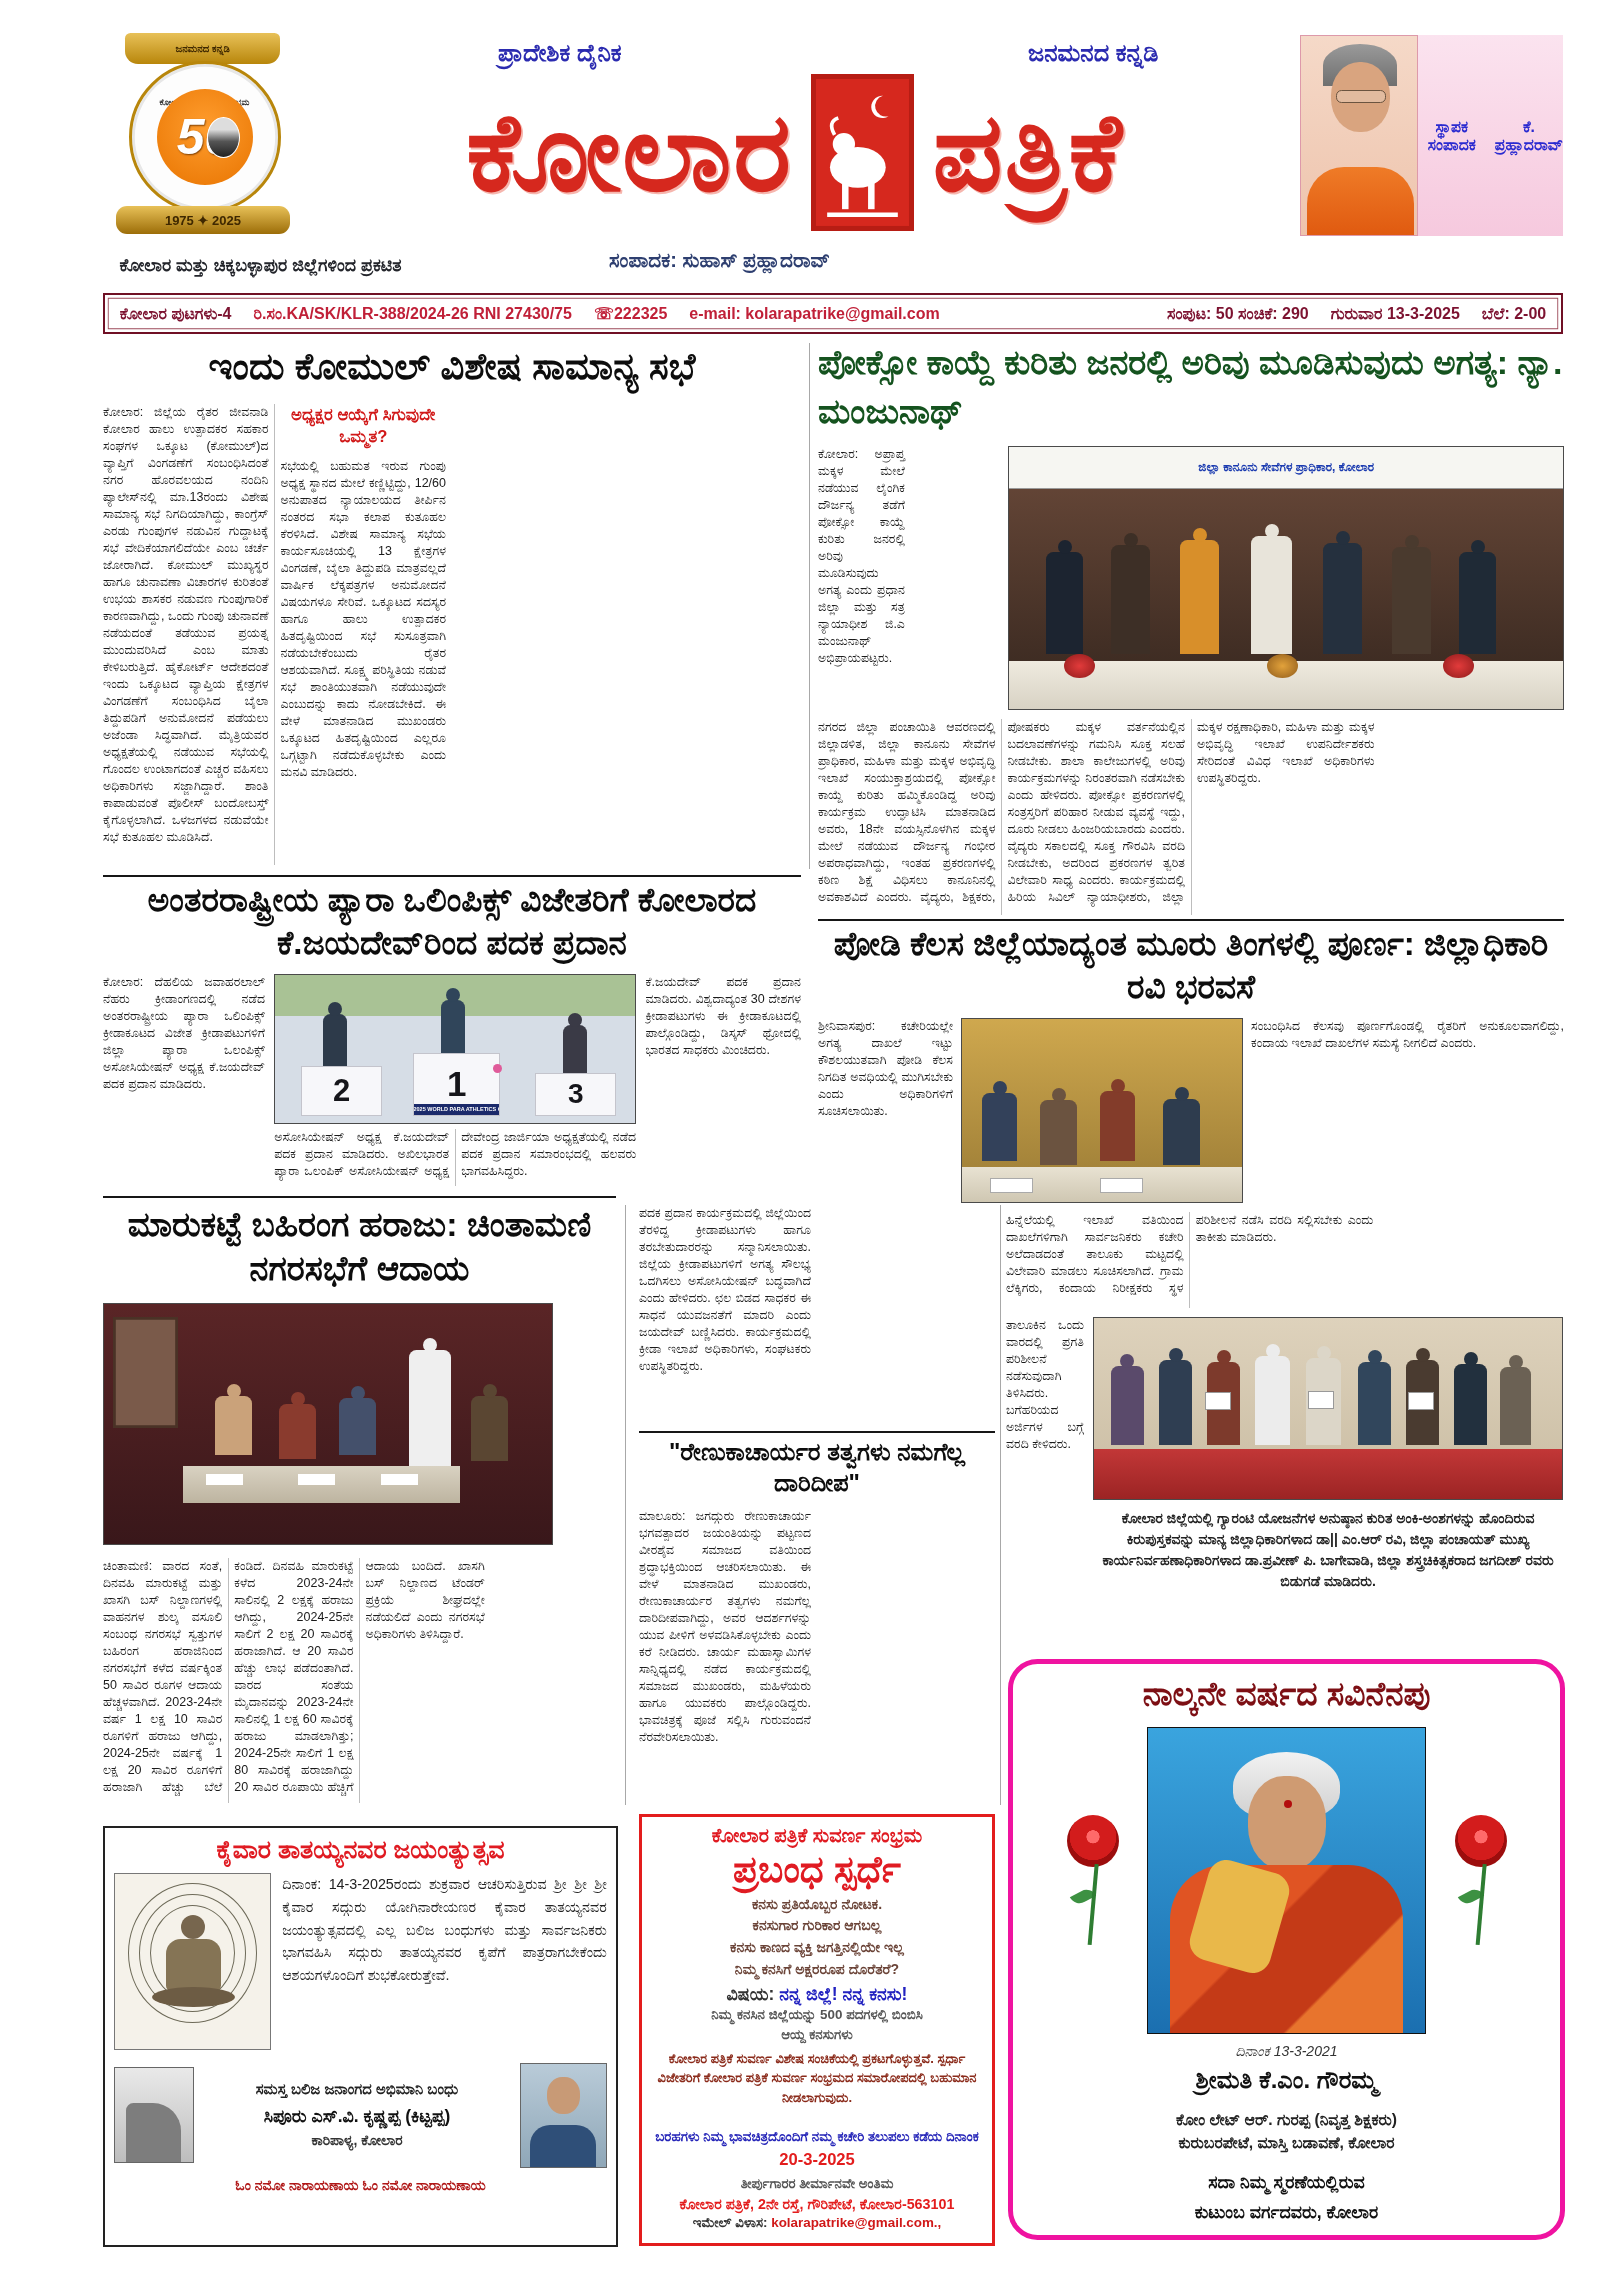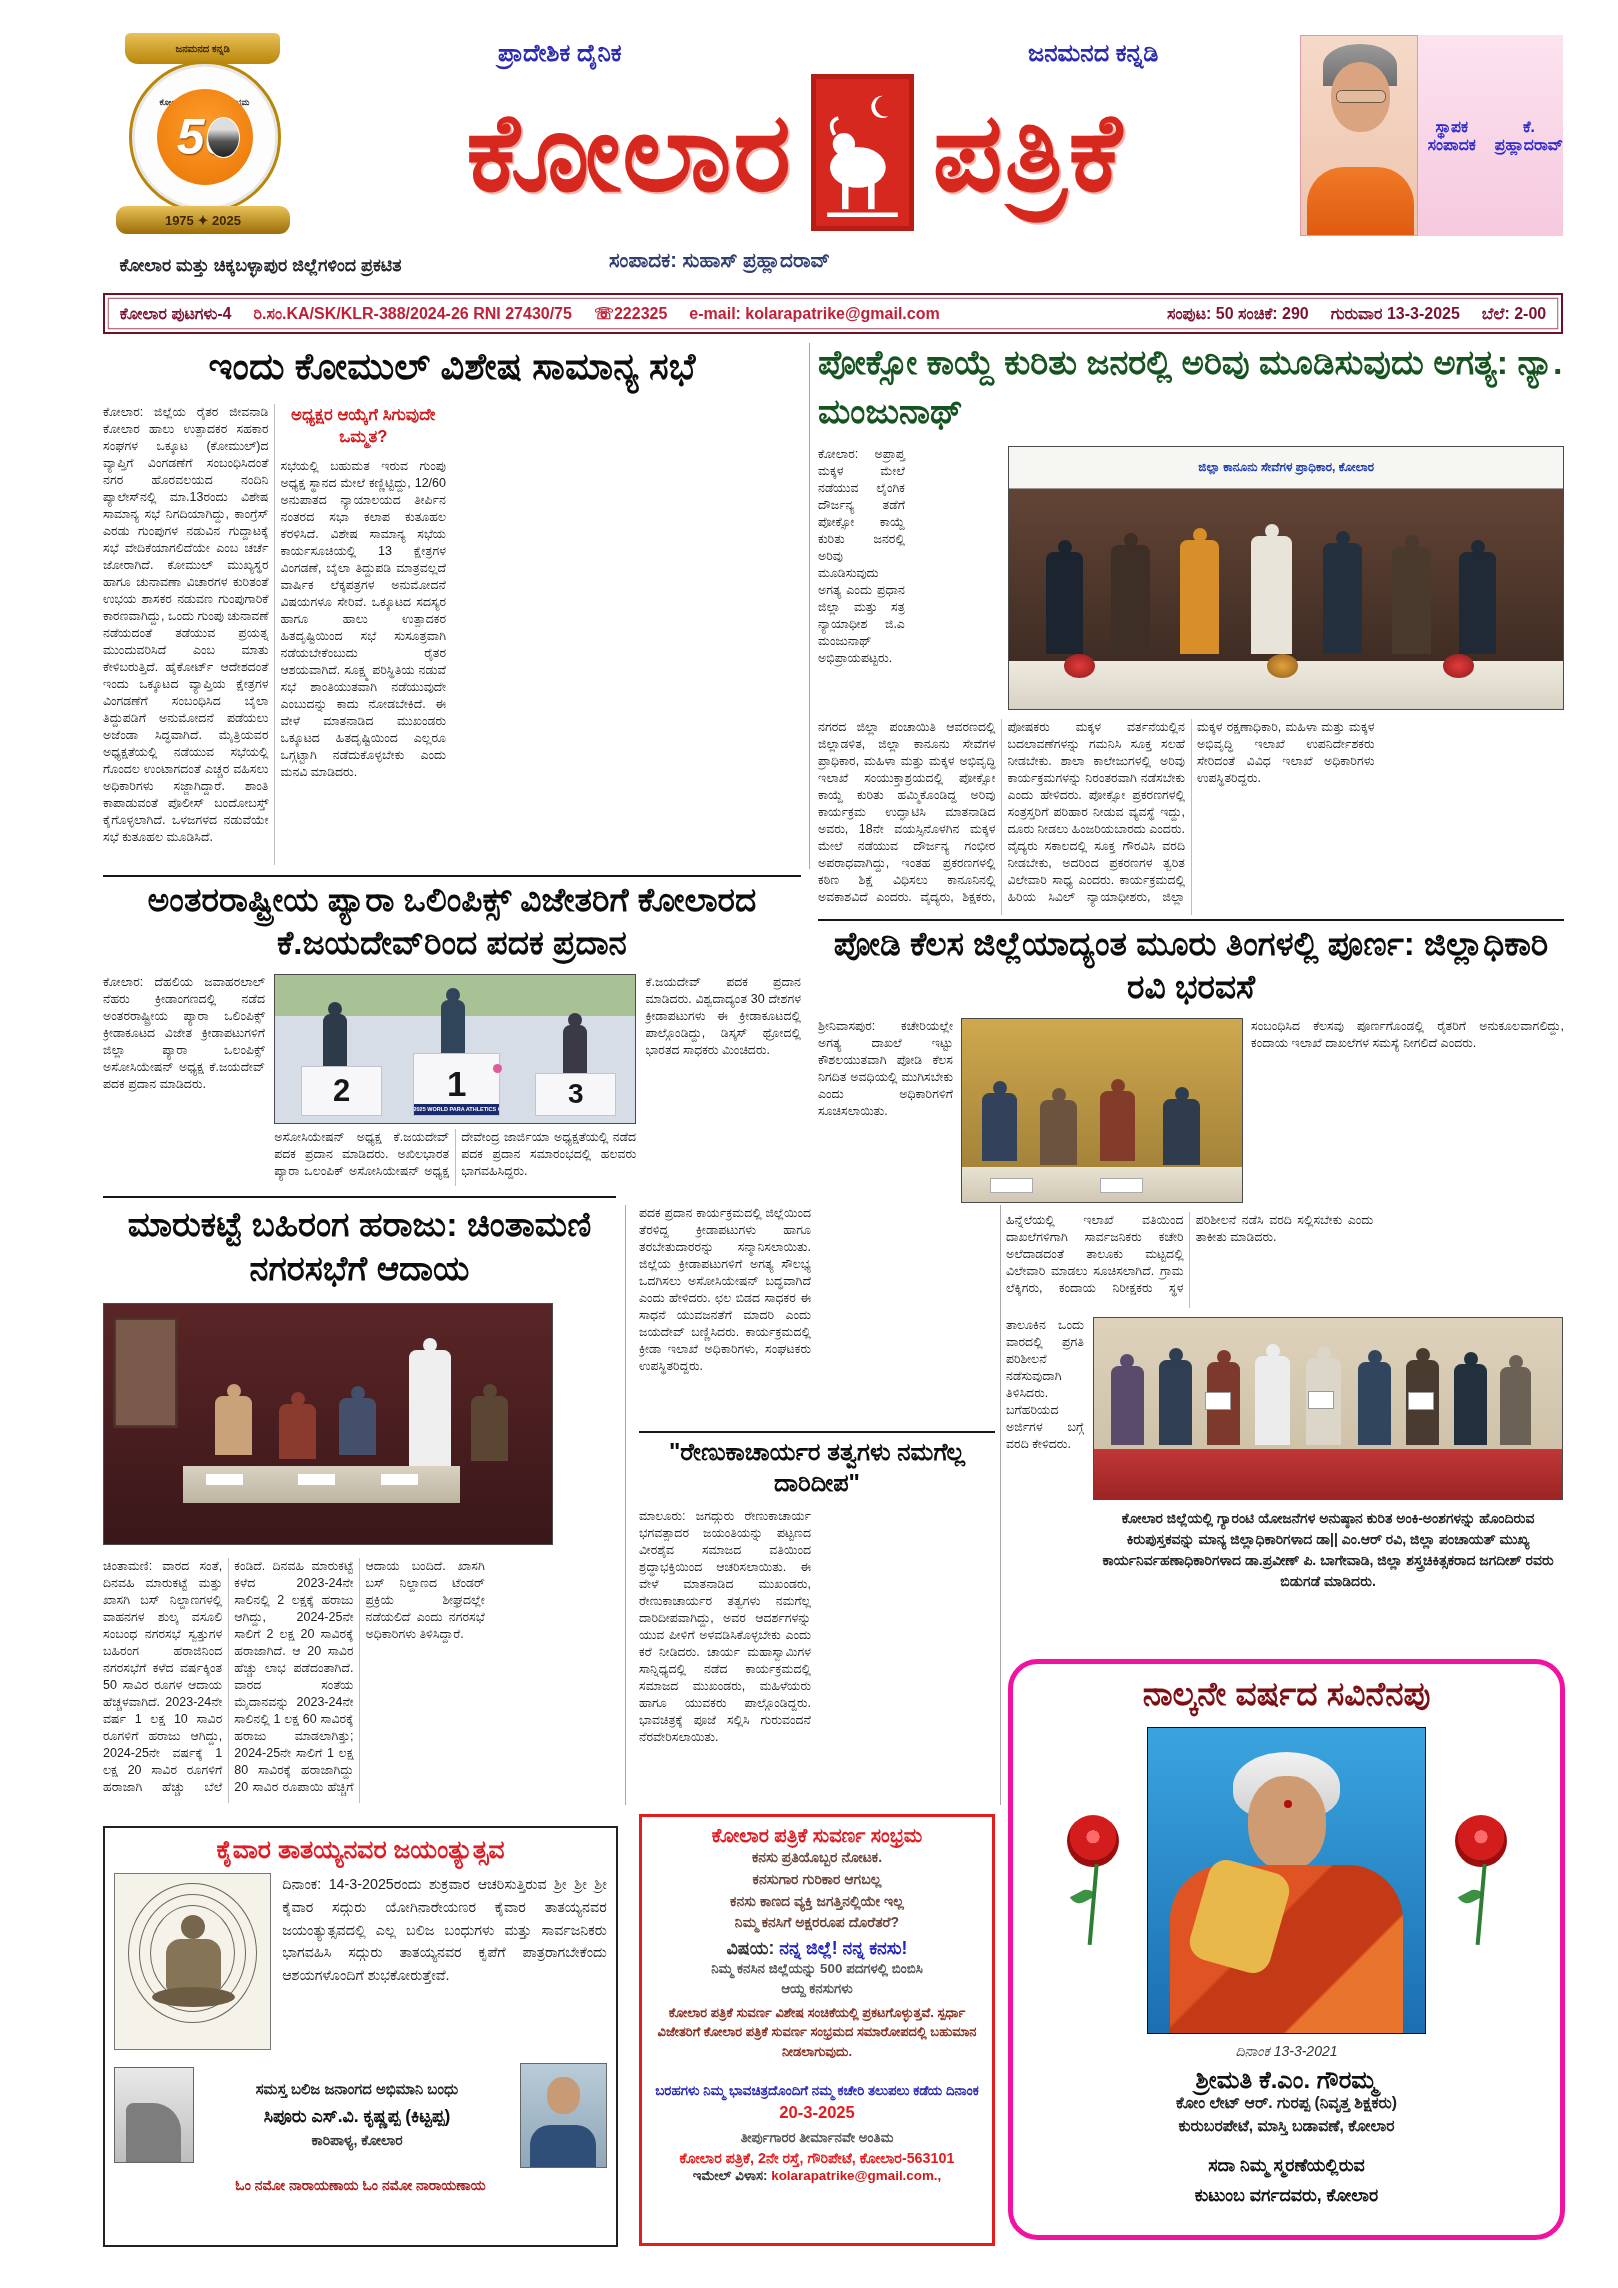--- a/index.html
+++ b/index.html
@@ -293,20 +293,21 @@
       <div class="miniport">
           <div class="ph"></div>
           <div class="pb"></div>
         </div>
     </div>
     <div style="text-align:center;font-size:14px;font-weight:700;color:#b01818;margin-top:9.2px;">ಓಂ ನಮೋ ನಾರಾಯಣಾಯ  ಓಂ ನಮೋ ನಾರಾಯಣಾಯ</div>
   </div>
 
   <div class="abs adbox essay-center" style="left:639px;top:1814px;width:356px;height:432px;border:3.7px solid #e31d1d;padding:7.4px 11px;">
     <div class="ad-title-red" style="font-size:19.4px;">ಕೋಲಾರ ಪತ್ರಿಕೆ ಸುವರ್ಣ ಸಂಭ್ರಮ</div>
+    <div class="ad-title-red" style="font-size:37px;line-height:1.25;">ಪ್ರಬಂಧ ಸ್ಪರ್ಧೆ</div>
     <div style="font-size:14px;color:#6b4438;line-height:1.55;font-weight:700;">
       <div>ಕನಸು ಪ್ರತಿಯೊಬ್ಬರ ನೋಟಕ.</div>
       <div>ಕನಸುಗಾರ ಗುರಿಕಾರ ಆಗಬಲ್ಲ</div>
       <div>ಕನಸು ಕಾಣದ ವ್ಯಕ್ತಿ ಜಗತ್ತಿನಲ್ಲಿಯೇ ಇಲ್ಲ</div>
       <div>ನಿಮ್ಮ ಕನಸಿಗೆ ಅಕ್ಷರರೂಪ ದೊರೆತರೆ?</div>
     </div>
     <div style="font-size:17.5px;margin-top:3.7px;">
       <span style="color:#333;font-weight:800;">ವಿಷಯ:</span>
       <span style="color:#2222c0;font-weight:800;">ನನ್ನ ಜಿಲ್ಲೆ! ನನ್ನ ಕನಸು!</span>
     </div>
@@ -339,20 +340,20 @@
         <div class="ob-bindi"></div>
         <div class="ob-sari"></div>
         <div class="ob-shawl"></div>
       </div>
       <div class="rose">
           <span class="leaf"></span>
         </div>
     </div>
     <div style="font-size:14px;font-style:italic;color:#333;margin-top:9.2px;text-align:center;">ದಿನಾಂಕ 13-3-2021</div>
     <div style="font-size:24px;font-weight:800;color:#111;margin-top:5.5px;">ಶ್ರೀಮತಿ ಕೆ.ಎಂ. ಗೌರಮ್ಮ</div>
-    <div style="font-size:15.7px;font-weight:700;color:#222;margin-top:0;">ಕೋಂ ಲೇಟ್ ಆರ್. ಗುರಪ್ಪ (ನಿವೃತ್ತ ಶಿಕ್ಷಕರು)</div>
+    <div style="font-size:15.7px;font-weight:700;color:#222;margin-top:17px;">ಕೋಂ ಲೇಟ್ ಆರ್. ಗುರಪ್ಪ (ನಿವೃತ್ತ ಶಿಕ್ಷಕರು)</div>
     <div style="font-size:15.7px;font-weight:700;color:#222;margin-top:5.5px;">ಕುರುಬರಪೇಟೆ, ಮಾಸ್ತಿ ಬಡಾವಣೆ, ಕೋಲಾರ</div>
     <div style="font-size:17.5px;font-weight:800;color:#111;margin-top:20px;">ಸದಾ ನಿಮ್ಮ ಸ್ಮರಣೆಯಲ್ಲಿರುವ</div>
     <div style="font-size:17.5px;font-weight:700;color:#111;margin-top:9.2px;">ಕುಟುಂಬ ವರ್ಗದವರು, ಕೋಲಾರ</div>
   </div>
 
 </div>
 
 
 </body></html>

